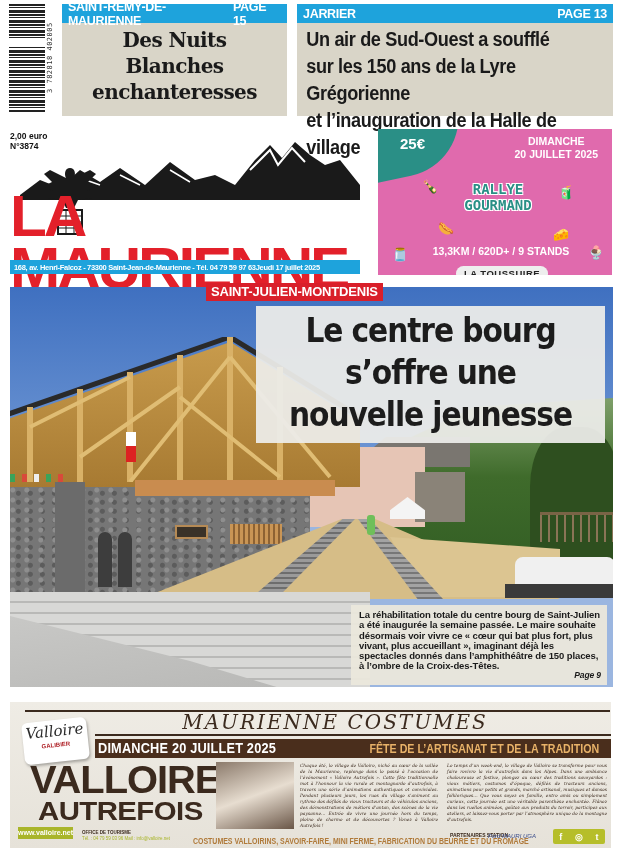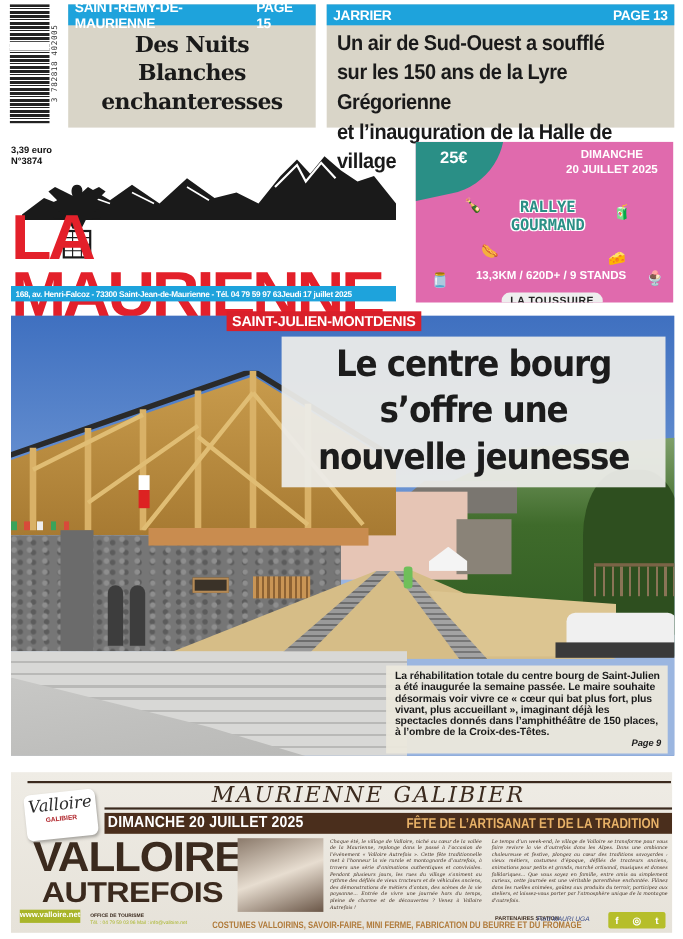--- a/index.html
+++ b/index.html
@@ -132,21 +132,21 @@
     <span>PAGE 13</span>
   </div>
   <div class="headline">
     <div>Un air de Sud-Ouest a soufflé</div>
     <div>sur les 150 ans de la Lyre Grégorienne</div>
     <div>et l’inauguration de la Halle de village</div>
   </div>
 </div>
 
 <div class="price">
-  <div>3,39 euro</div>
+  <div>2,00 euro</div>
   <div>N°3874</div>
 </div>
 
 <svg class="mountains" viewBox="0 0 340 60" preserveAspectRatio="none">
   <path d="M0 55 L20 40 L40 48 L60 30 L80 42 L100 28 L125 45 L150 22 L175 40 L195 35 L215 45 L235 20 L250 5 L262 18 L275 2 L290 15 L305 25 L320 20 L340 45 L340 60 L0 60 Z" fill="#1a1a1a"></path>
   <path d="M230 30 L250 10 L258 25 L272 8 L285 22" stroke="#fff" stroke-width="2" fill="none"></path>
   <path d="M60 38 L80 45 M100 35 L120 45 M150 30 L170 42" stroke="#fff" stroke-width="1.5" fill="none"></path>
 </svg>
 
 <svg class="eagle" viewBox="0 0 60 80">
@@ -228,21 +228,21 @@
   </div>
 </div>
 
 <div class="caption">
   <span>La réhabilitation totale du centre bourg de Saint-Julien a été inaugurée la semaine passée. Le maire souhaite désormais voir vivre ce « cœur qui bat plus fort, plus vivant, plus accueillant », imaginant déjà les spectacles donnés dans l’amphithéâtre de 150 places, à l’ombre de la Croix-des-Têtes.</span>
   <span class="pageref">Page 9</span>
 </div>
 
 <div class="ad">
   <div class="rule-top"></div>
-  <div class="gothic">MAURIENNE GALIBIER</div>
+  <div class="gothic">MAURIENNE COSTUMES</div>
   <div class="rule-mid"></div>
   <div class="band"></div>
   <div class="band-date">DIMANCHE 20 JUILLET 2025</div>
   <div class="band-fete">FÊTE DE L’ARTISANAT ET DE LA TRADITION</div>
   <div class="logo">
     <div class="name">Valloire</div>
     <div class="sub">GALIBIER</div>
   </div>
   <div class="big1">VALLOIRE</div>
   <div class="big2">AUTREFOIS</div>

